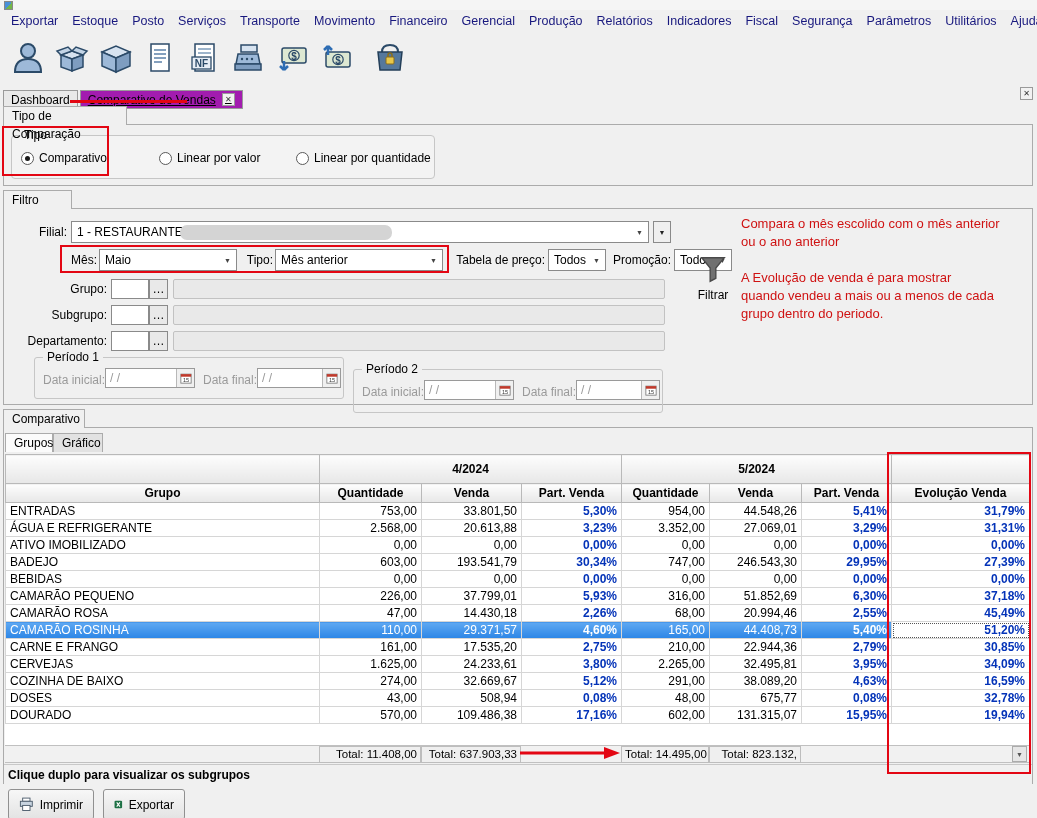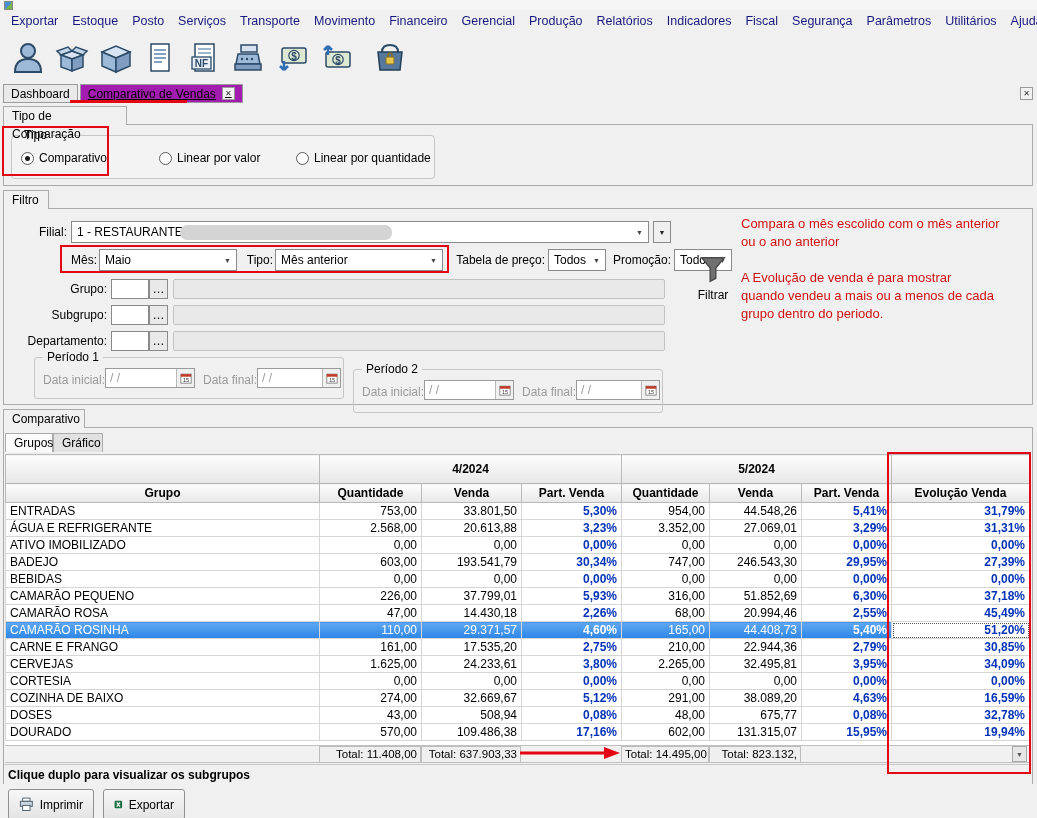--- a/index.html
+++ b/index.html
@@ -21,21 +21,21 @@
   .toolbar { position:absolute; left:0; top:32px; width:100%; height:52px; display:flex; align-items:center;
              padding-left:6px; background:#f0f0f0; }
   .toolbtn { width:44px; height:46px; display:flex; align-items:center; justify-content:center;
              background:none; border:none; padding:0; }
   .toolbtn.gap { margin-left:10px; }
 
   
   .tabbar { position:absolute; left:0; top:84px; width:100%; height:19px; background:#f0f0f0;
             display:flex; padding-left:3px; }
   .dtab { position:relative; height:19px; border:1px solid #9a9a9a; background:#e9e9e9; display:flex;
-          align-items:center; padding:0 7px; gap:6px; font-size:12px; margin-right:2px; }
+          align-items:center; padding:0 7px; gap:6px; font-size:12px; margin-right:2px;margin-top:6px; }
   .dtab.active { background:#a21caf;text-decoration:underline; }
   .xbox { width:13px; height:13px; border:1px solid #9a9a9a; background:#f2f2f2; display:flex;
           align-items:center; justify-content:center; }
   .xbox::before { content:"✕"; font-size:8px; color:#333; line-height:1; }
   .tabbar-close { position:absolute; right:4px; top:3px; }
 
   
   .ptab { position:absolute; height:19px; background:#f0f0f0; border:1px solid #ababab; border-bottom:none;
           padding:0 8px; line-height:18px; font-size:12px; z-index:2; }
   .pbody { position:absolute; border:1px solid #ababab; background:#f0f0f0; }
@@ -239,21 +239,21 @@
             <span>Linear por valor</span>
           </div>
           <div class="radio">
             <span class="rb"></span>
             <span>Linear por quantidade</span>
           </div>
         </div>
     </div>
   </div>
 
-  <div class="ptab" style="left:3px; top:190px; width:46px;">
+  <div class="ptab" style="left:3px; top:190px; width:69px;">
     <span>Filtro</span>
   </div>
   <div class="pbody" style="left:3px; top:208px; width:1030px; height:197px;">
 
     <div class="flabel" style="left:7px; top:12px; width:56px;">Filial:</div>
     <div class="combo" style="left:67px; top:12px; width:578px; height:22px;">
       <span class="cval">1 - RESTAURANTE</span>
       <span class="redact"></span>
       <span class="carrow"></span>
     </div>
@@ -498,30 +498,20 @@
               <td>CERVEJAS</td>
               <td class="num">1.625,00</td>
               <td class="num">24.233,61</td>
               <td class="num pct">3,80%</td>
               <td class="num">2.265,00</td>
               <td class="num">32.495,81</td>
               <td class="num pct">3,95%</td>
               <td class="num pct evo">34,09%</td>
             </tr>
             <tr>
-              <td>CORTESIA</td>
-              <td class="num">0,00</td>
-              <td class="num">0,00</td>
-              <td class="num pct">0,00%</td>
-              <td class="num">0,00</td>
-              <td class="num">0,00</td>
-              <td class="num pct">0,00%</td>
-              <td class="num pct evo">0,00%</td>
-            </tr>
-            <tr>
               <td>COZINHA DE BAIXO</td>
               <td class="num">274,00</td>
               <td class="num">32.669,67</td>
               <td class="num pct">5,12%</td>
               <td class="num">291,00</td>
               <td class="num">38.089,20</td>
               <td class="num pct">4,63%</td>
               <td class="num pct evo">16,59%</td>
             </tr>
             <tr>

